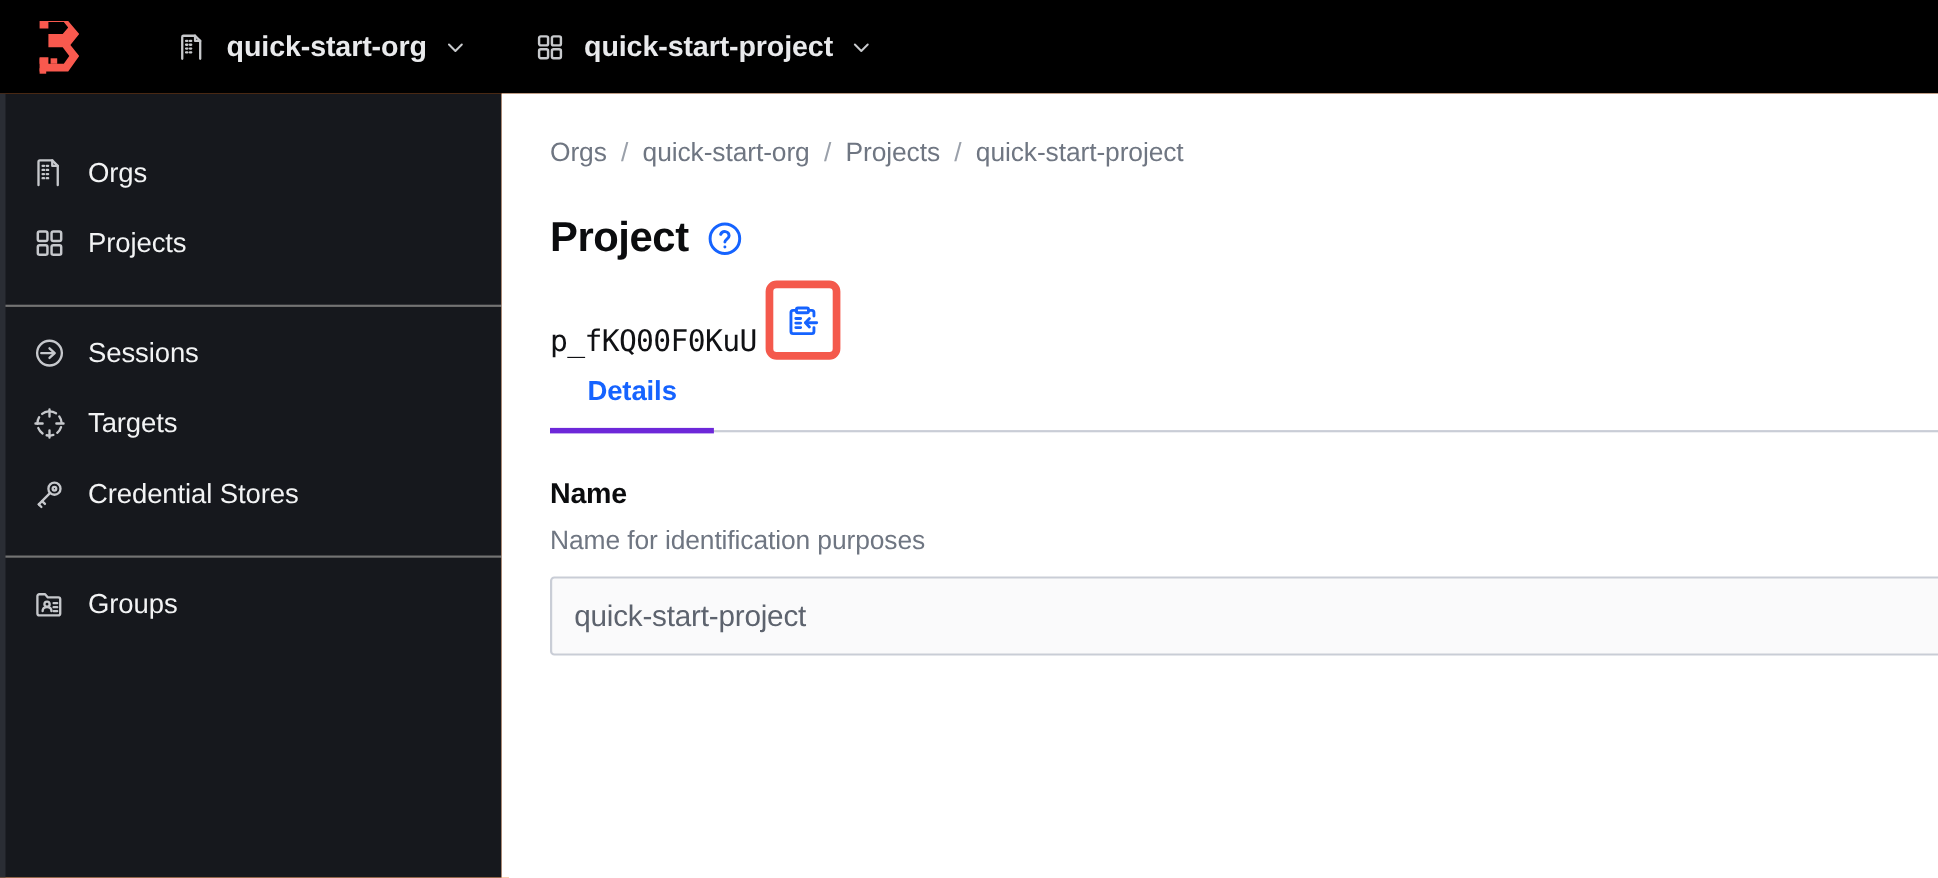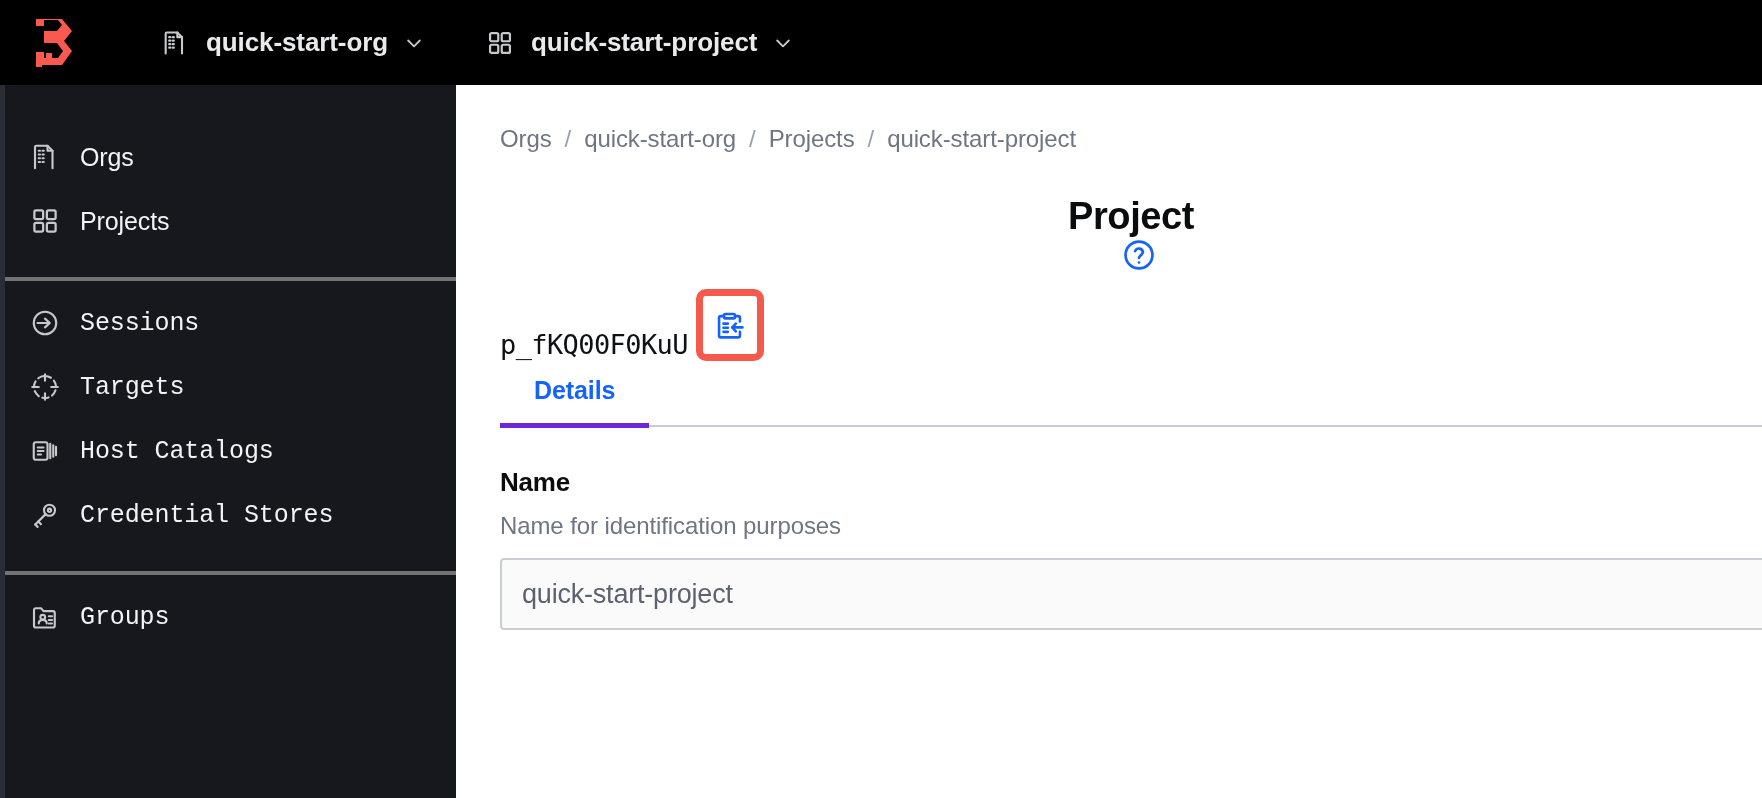--- a/index.html
+++ b/index.html
@@ -88,22 +88,21 @@
     position: absolute;
     left: 0; top: 0;
     width: 5px;
     height: 713px;
     background: #2a2d34;
   }
 
   .sb-group { padding: 0; }
 
   .sb-group + .sb-group {
-    border-top: 4px solid #737373;
-    font-family: Liberation Mono, monospace;
+    border-top: 2px solid #737373;
   }
 
   .sb-pad-top { height: 40px; }
 
   .sb-item {
     display: flex;
     align-items: center;
     height: 64px;
     padding-left: 30px;
     cursor: pointer;
@@ -151,21 +150,20 @@
     letter-spacing: -0.1px;
   }
   .bc-link { color: #6f7682; cursor: pointer; }
   .bc-sep { margin: 0 13px; color: #9aa0aa; }
   .bc-current { color: #6f7682; }
 
   .title-row {
     display: flex;
     align-items: center;
     margin-top: 42px;
-    flex-direction: column;
   }
 
   .page-title {
     font-size: 38px;
     font-weight: 700;
     color: #0b0c0e;
     letter-spacing: -0.4px;
   }
 
   .help-icon {
@@ -358,30 +356,20 @@
       </div>
 
       <div class="sb-item">
         <svg class="sb-ico" viewBox="0 0 24 24" fill="none" stroke="currentColor" stroke-width="1.7" stroke-linecap="round">
           <path d="M12 3.2a8.8 8.8 0 0 1 8.8 8.8A8.8 8.8 0 0 1 12 20.8 8.8 8.8 0 0 1 3.2 12 8.8 8.8 0 0 1 12 3.2" stroke-dasharray="5 3.2"></path>
           <path d="M12 1.8v5.2M12 17v5.2M1.8 12h5.2M17 12h5.2"></path>
         </svg>
         <span class="sb-label">Targets</span>
       </div>
 
-      <div class="sb-item">
-        <svg class="sb-ico" viewBox="0 0 24 24" fill="none" stroke="currentColor" stroke-width="1.7" stroke-linecap="round" stroke-linejoin="round">
-          <rect x="3" y="5" width="11" height="14" rx="1.6"></rect>
-          <path d="M6.2 9.2h4.6M6.2 12h4.6M6.2 14.8h2.6"></path>
-          <path d="M16.2 6.2v11.6"></path>
-          <path d="M18.6 7.4v9.2"></path>
-          <path d="M20.8 8.6v6.8"></path>
-        </svg>
-        <span class="sb-label">Host Catalogs</span>
-      </div>
 
       <div class="sb-item">
         <svg class="sb-ico" viewBox="0 0 24 24" fill="none" stroke="currentColor" stroke-width="1.7" stroke-linecap="round" stroke-linejoin="round">
           <circle cx="15.6" cy="8.2" r="4.4"></circle>
           <circle cx="15.6" cy="8.2" r="1.3"></circle>
           <path d="M12.5 11.3 4.2 19.6"></path>
           <path d="M6.6 17.2l2.1 2.1"></path>
           <path d="M4.2 19.6l1.9 1.9"></path>
         </svg>
         <span class="sb-label">Credential Stores</span>

